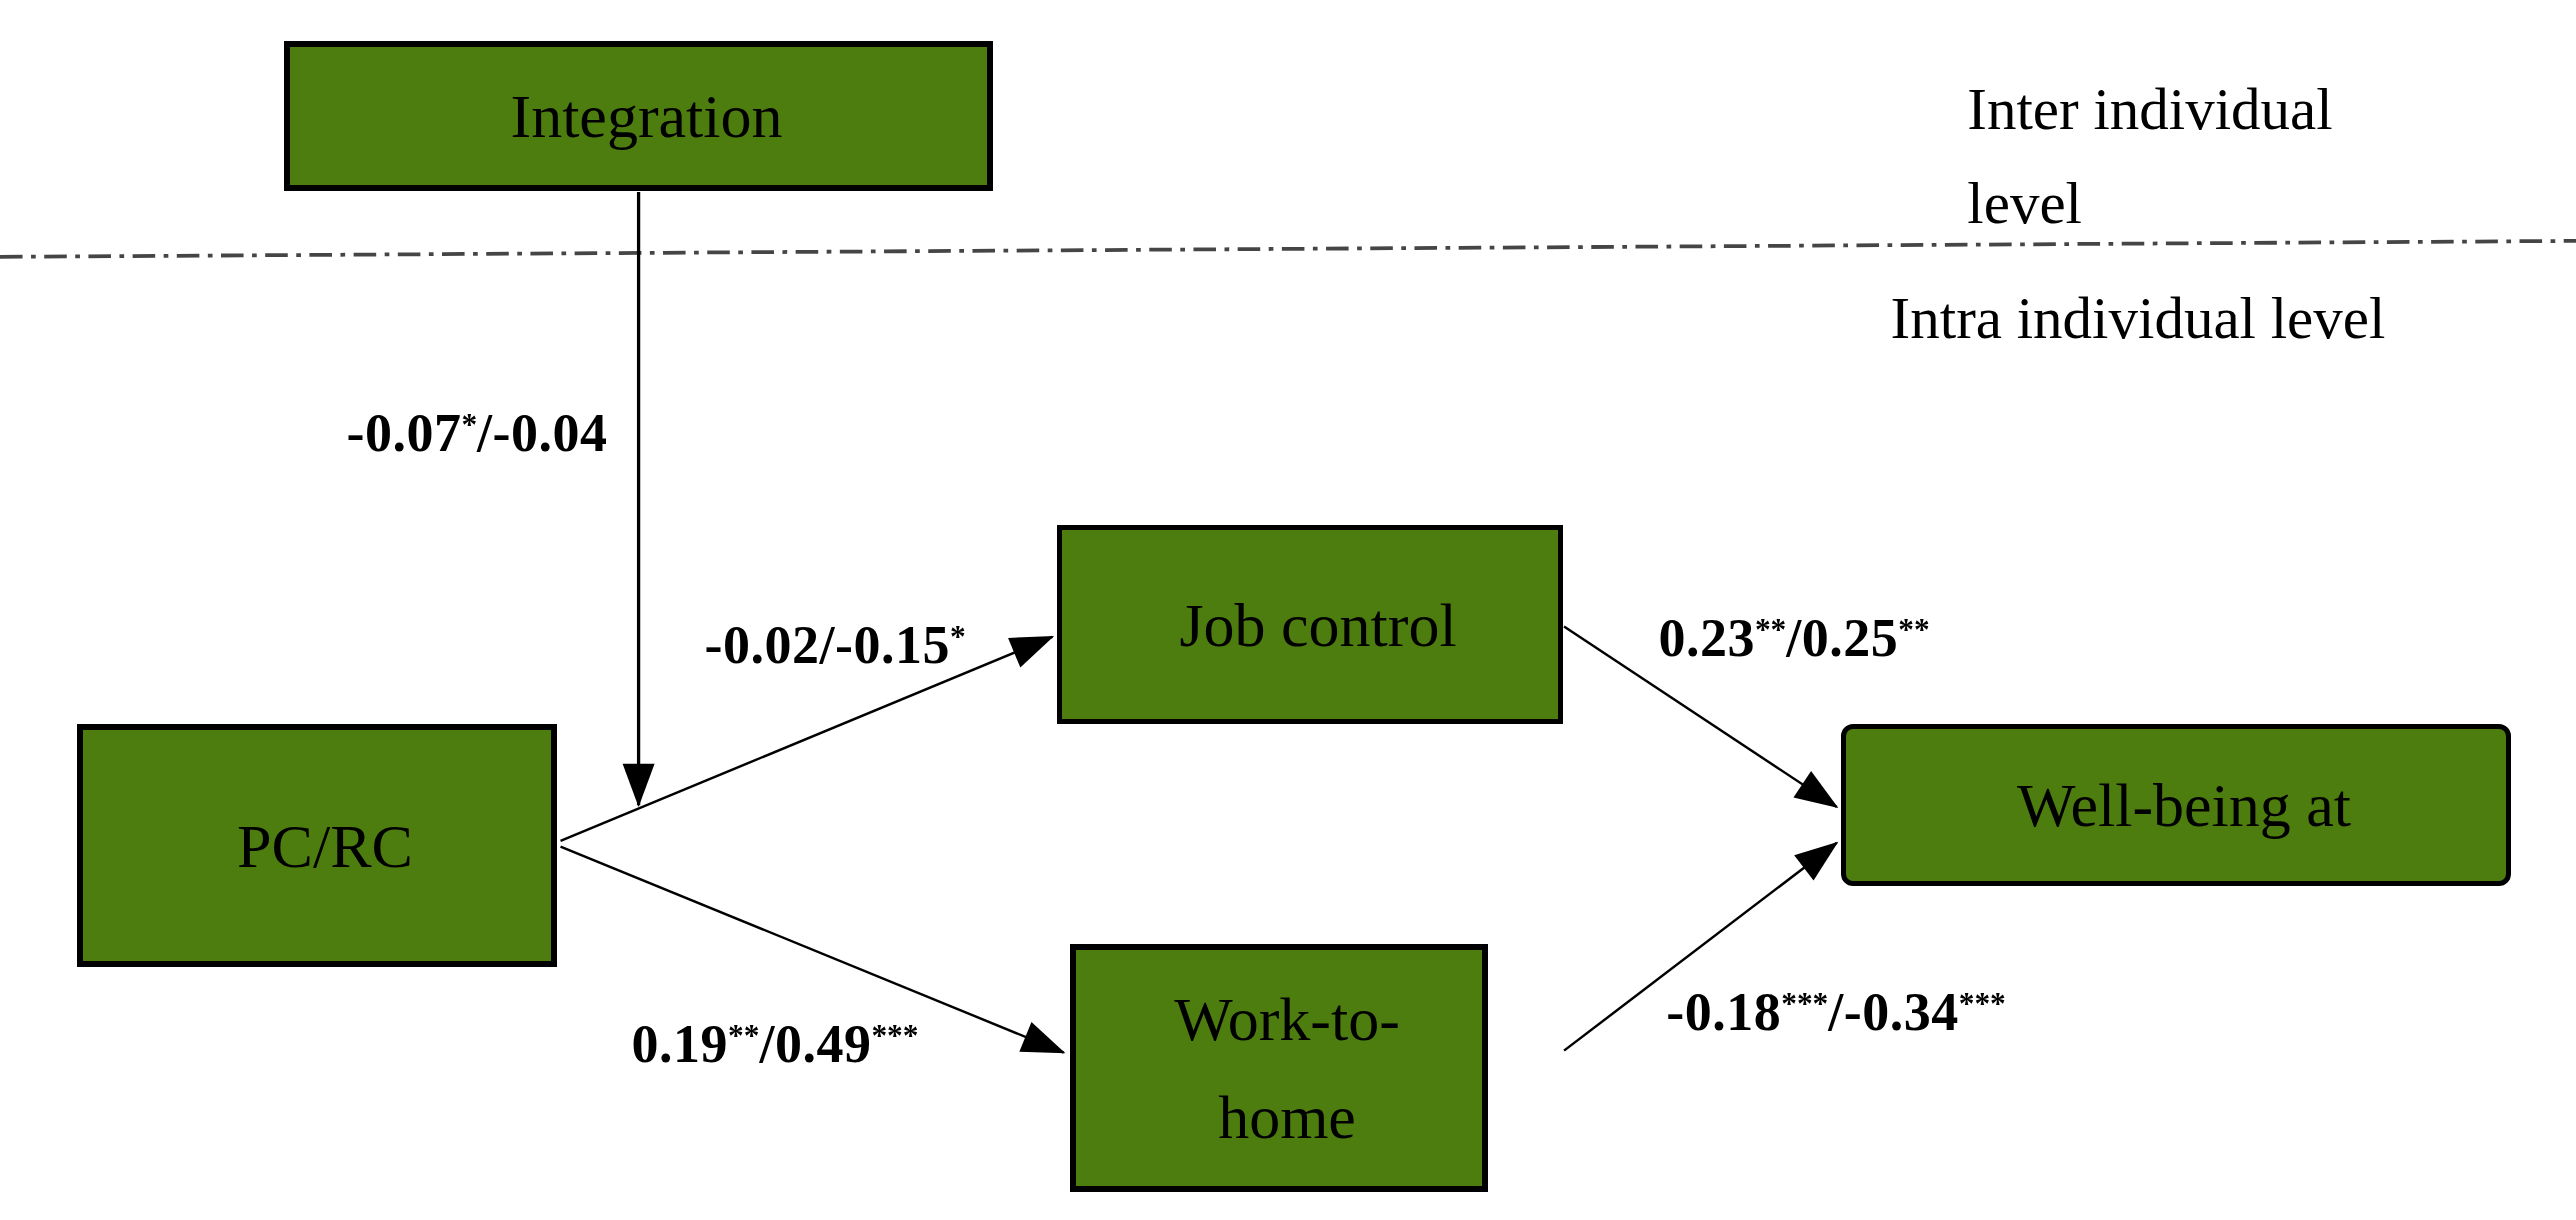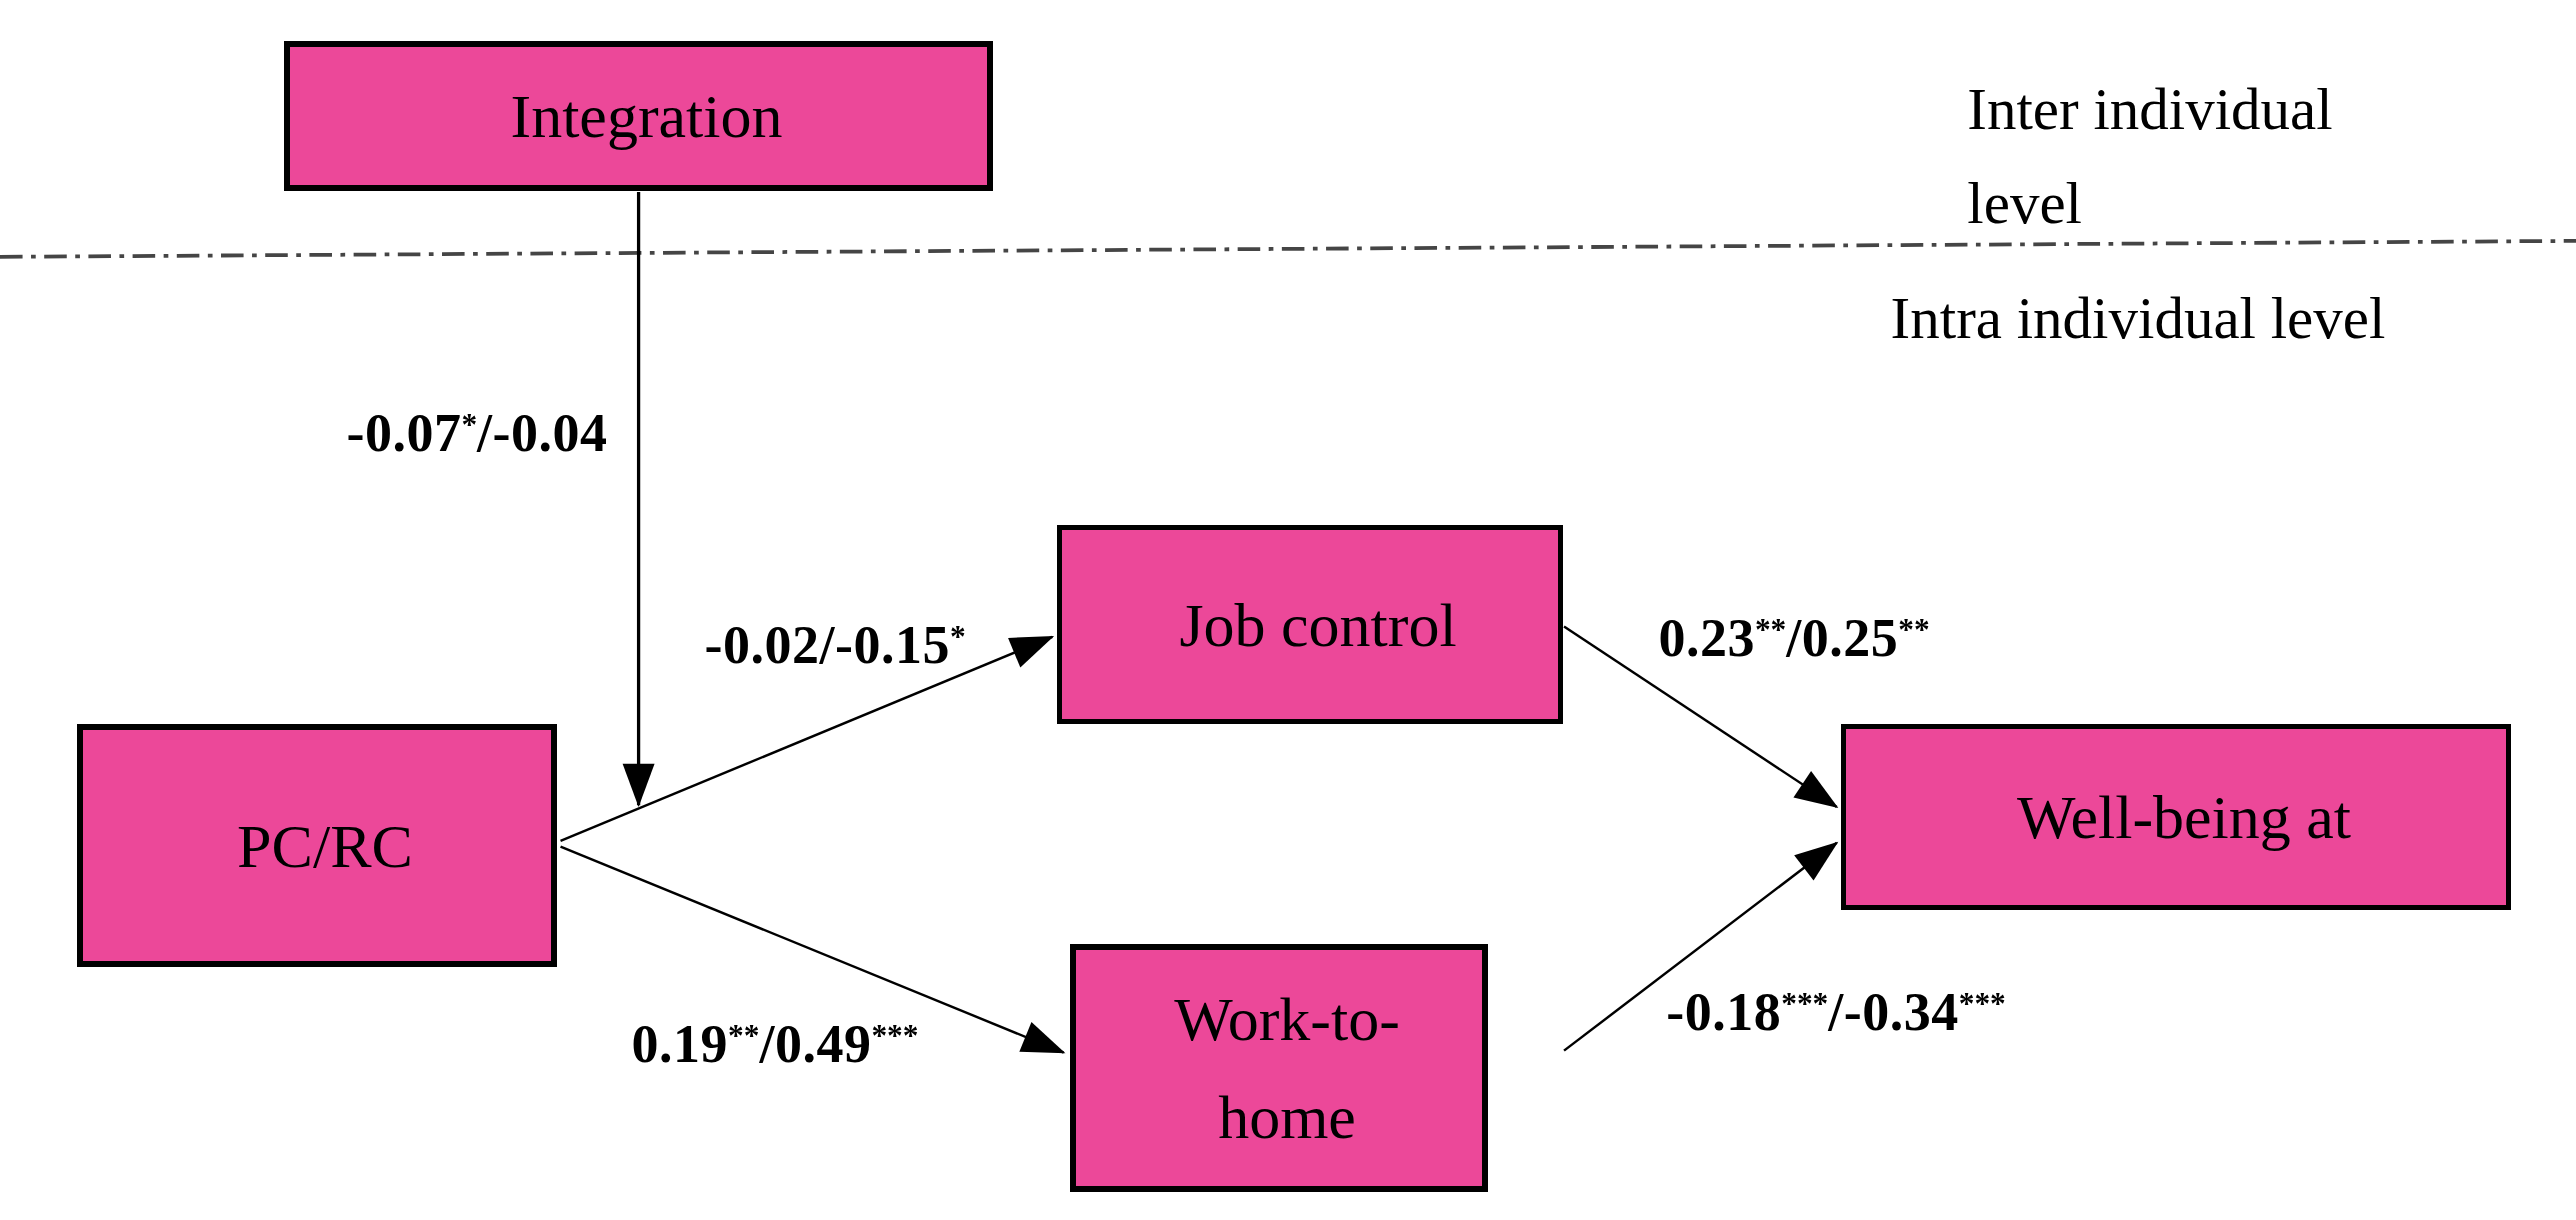--- a/index.html
+++ b/index.html
@@ -14,39 +14,39 @@
   }
   .arrows-layer {
     position: absolute;
     left: 0; top: 0;
     width: 2576px; height: 1221px;
     z-index: 3;
     pointer-events: none;
   }
   .node {
     position: absolute;
-    background: #ec4899;
+    background: #4d7c0f;
     border: 5.6px solid #000000;
     display: flex;
     flex-direction: column;
     align-items: center;
     justify-content: center;
     font-size: 62px;
     line-height: 98px;
     z-index: 2;
     box-sizing: border-box;
     white-space: nowrap;
     padding-left: 16px;
   }
   .node.thick { border-width: 6.6px; }
   #node-integration  { left: 284px;  top: 41px;   width: 709px; height: 150px; }
   #node-pcrc         { left: 77px;   top: 724px;  width: 480px; height: 243px; }
   #node-job-control  { left: 1057px; top: 525px;  width: 506px; height: 199px; }
   #node-work-to-home { left: 1070px; top: 944px; width: 418px; height: 248px; }
-  #node-well-being   { left: 1841px; top: 724px;  width: 670px; height: 186px; }
+  #node-well-being   { left: 1841px; top: 724px;  width: 670px; height: 162px; border-radius: 12px; }
 
   .coef {
     position: absolute;
     transform: translate(-50%, -50%);
     font-weight: bold;
     font-size: 54px;
     white-space: nowrap;
     z-index: 4;
     letter-spacing: 0.5px;
   }

